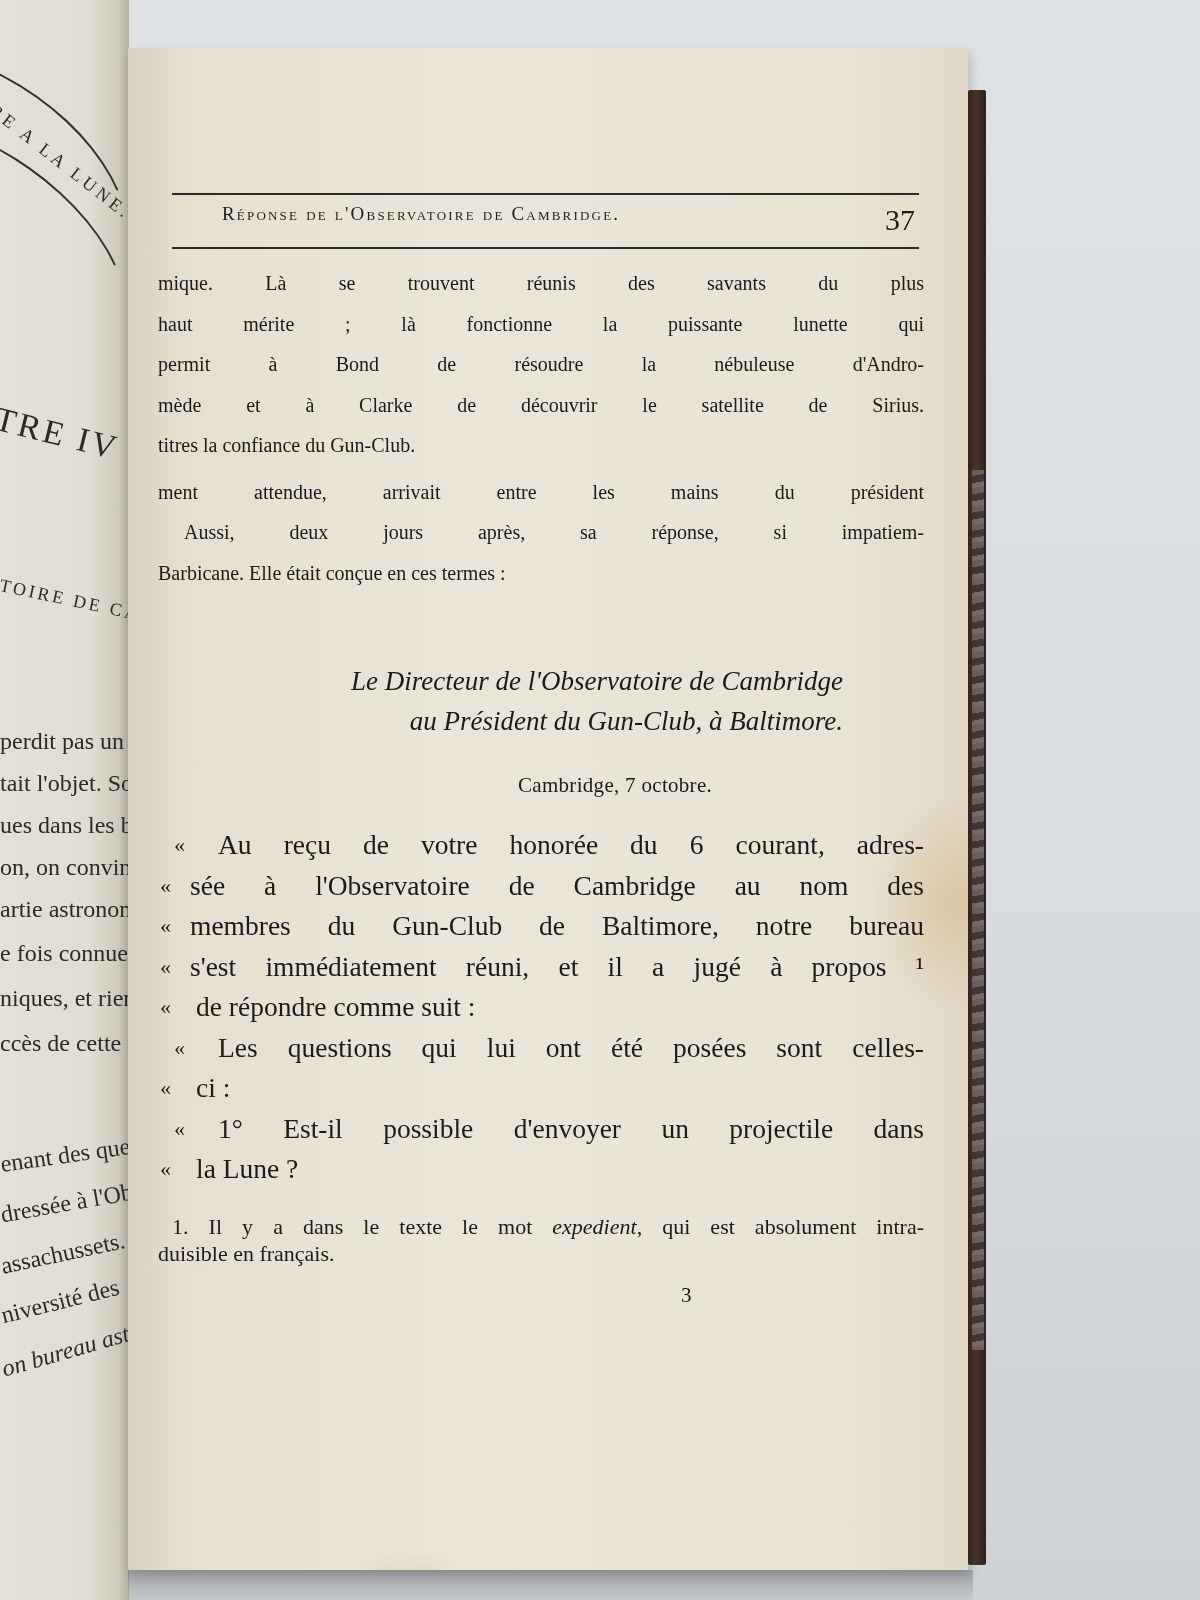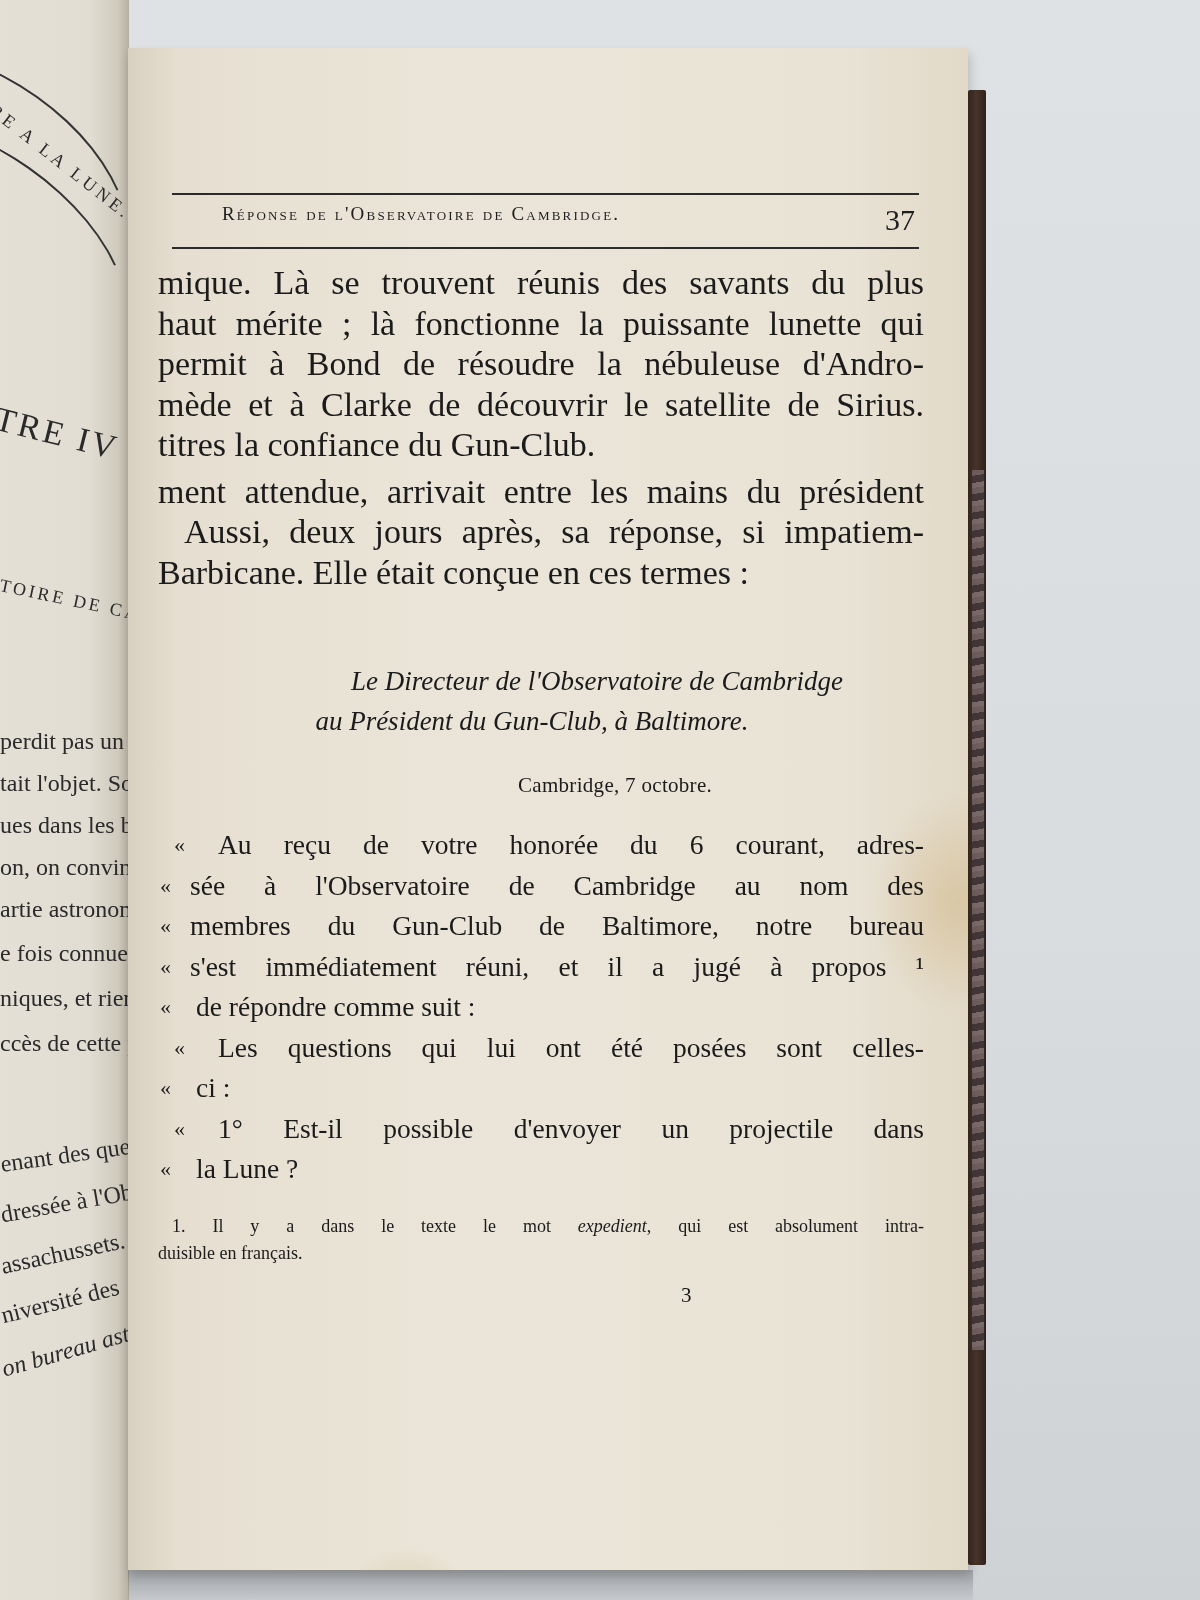--- a/index.html
+++ b/index.html
@@ -53,47 +53,47 @@
   .rh-row {
     display:flex; justify-content:space-between; align-items:flex-start;
     height:36px; padding:0 2px 0 50px;
   }
   .rh-title {
     font-size:19px; letter-spacing:2.2px; color:#1e1e1e; font-variant:small-caps;
   }
   .rh-folio { font-size:30px; color:#1e1e1e; padding-right:2px; }
   .body-text {
     position:absolute; left:30px; top:215px; width:766px;
-    font-size:34px; line-height:40.5px; color:#1b1b1b;
+    font-size:20px; line-height:40.5px; color:#1b1b1b;
   }
   .line { white-space:nowrap; text-align:justify; text-align-last:justify; }
   .line.last { text-align-last:left; }
   .line.indent { padding-left:26px; }
   .gap-s { height:6px; }
   .address {
     position:absolute; left:75px; top:613px; width:640px;
     font-style:italic; font-size:27px; line-height:40px; color:#1b1b1b; text-align:center;
   }
   .address .l1 { text-align:right; }
-  .address .l2 { padding-left:18px; text-align:center;font-style:italic; }
+  .address .l2 { padding-left:18px; text-align:right;font-style:italic; }
   .dateline {
     position:absolute; left:390px; top:725px; font-size:21px; color:#1b1b1b; letter-spacing:.3px;
   }
   .letter {
     position:absolute; left:30px; top:777px; width:766px;
     font-size:27.5px; line-height:40.5px; color:#1b1b1b;
   }
   .letter .line { display:flex; }
   .letter .guil { width:30px; flex:0 0 30px; font-size:22px; padding-left:2px; }
   .letter .txt { flex:1; text-align:justify; text-align-last:justify; white-space:nowrap; }
   .letter .txt.last { text-align-last:left;margin-left:6px; }
   .letter .line.open .guil { width:44px; flex-basis:44px; padding-left:16px; }
   .footnote {
     position:absolute; left:30px; top:1165px; width:766px;
-    font-size:18px; line-height:27px; color:#1b1b1b;
+    font-size:22px; line-height:27px; color:#1b1b1b;
   }
   .footnote .fl1 { padding-left:14px; white-space:nowrap; text-align:justify; text-align-last:justify; }
   .footnote em { font-style:italic; }
   .signature {
     position:absolute; left:553px; top:1235px; font-size:21px; color:#1b1b1b;
   }
   .bottom-shadow {
     position:absolute; left:128px; top:1570px; width:845px; height:30px;
     background: linear-gradient(180deg, rgba(70,75,80,.35), rgba(120,125,130,.1));
   }

